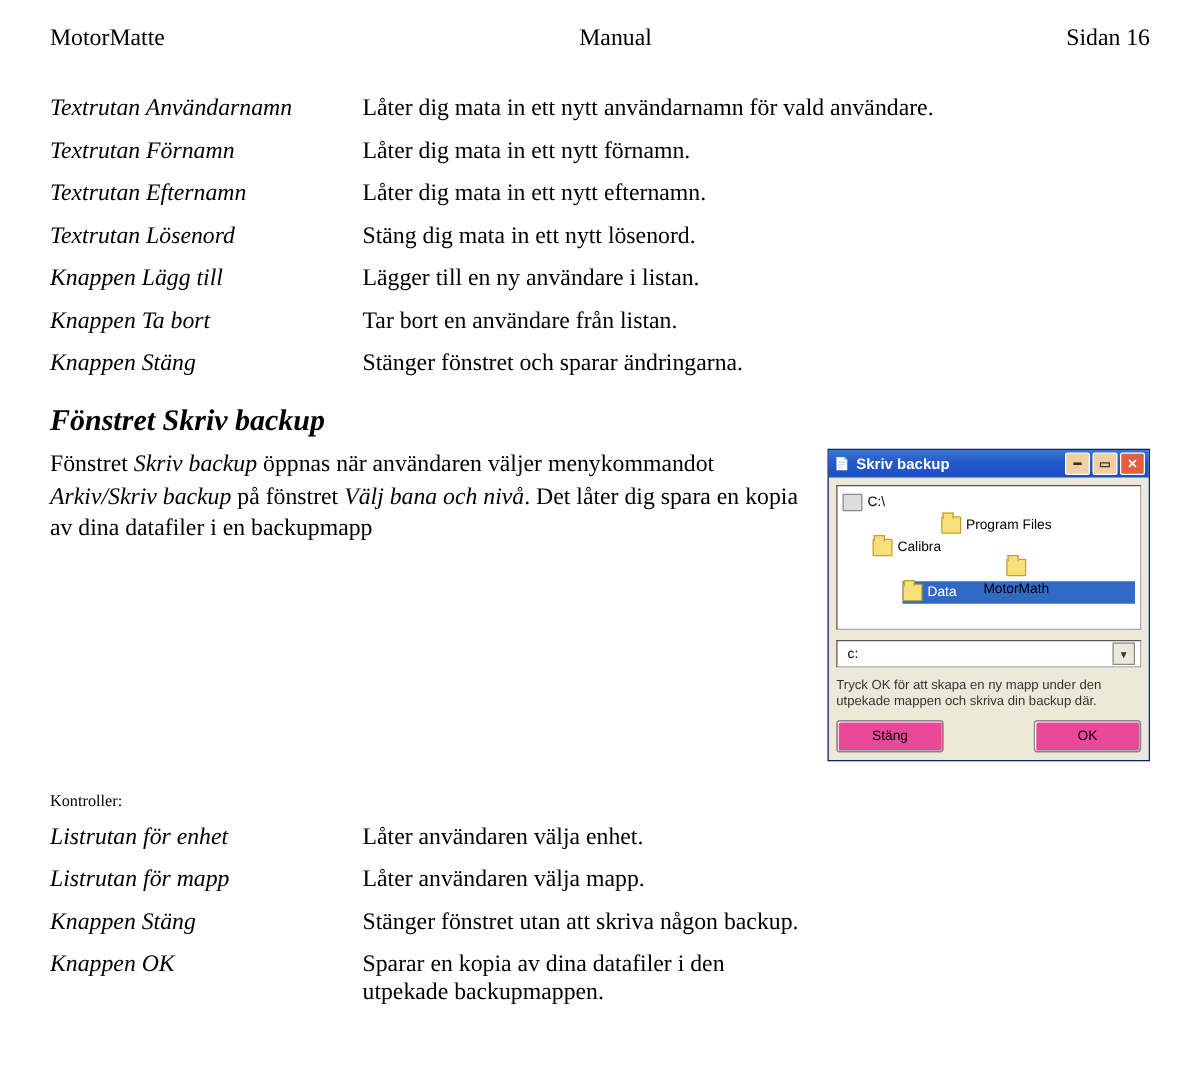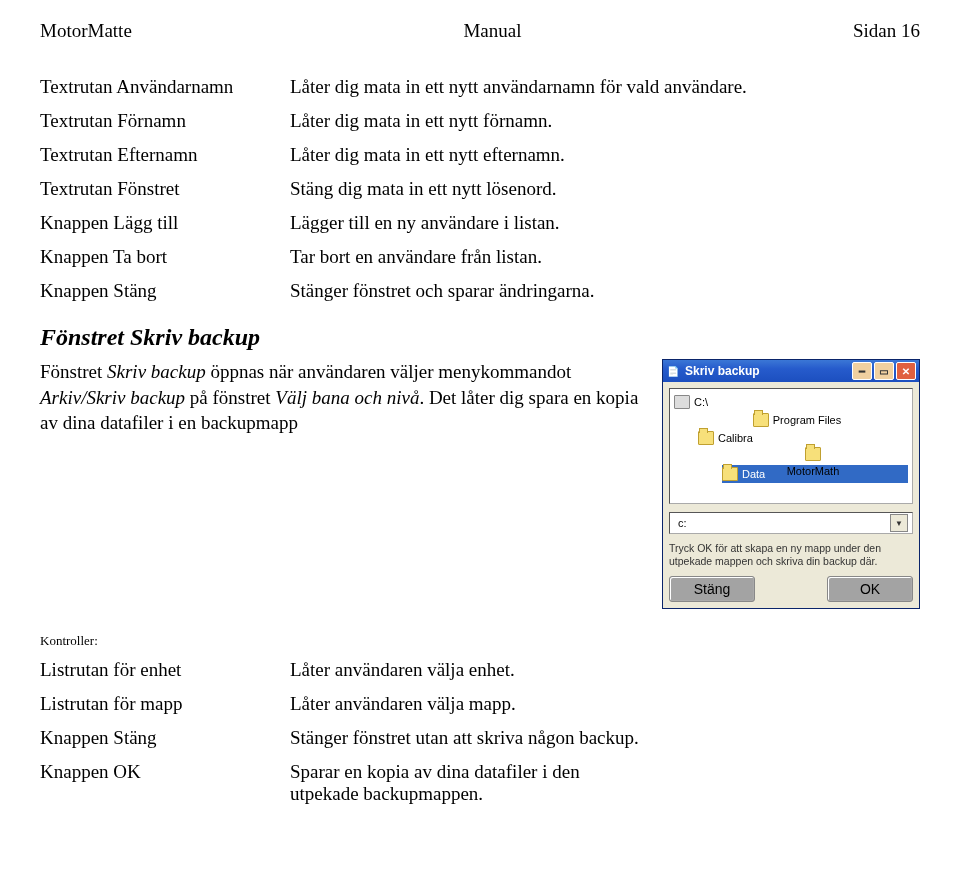--- a/index.html
+++ b/index.html
@@ -26,20 +26,21 @@
     width: 100%;
     border-collapse: collapse;
   }
   .defs td {
     vertical-align: top;
     padding: 6px 0;
     font-size: 19px;
   }
   .defs td.term {
     width: 250px;
+    font-style: italic;
   }
   .section-title {
     font-weight: bold;
     font-style: italic;
     font-size: 24px;
     margin-top: 16px;
     margin-bottom: 8px;
   }
   .section-row {
     display: flex;
@@ -172,28 +173,28 @@
     line-height: 1.25;
   }
   .btnrow {
     margin-top: 8px;
     display: flex;
     justify-content: space-between;
   }
   .btnrow .btn {
     width: 84px;
     height: 24px;
-    background: #a3a3a3;
+    background: #ec4899;
     border: 1px solid #888;
     border-radius: 3px;
     display: inline-flex;
     align-items: center;
     justify-content: center;
     font-family: Tahoma, Arial, sans-serif;
-    font-size: 14px;
+    font-size: 11px;
     box-shadow: inset 1px 1px #fff, inset -1px -1px #aaa;
   }
 </style>
 </head>
 <body>
 
 <div class="page">
   <div class="header">
     <span>MotorMatte</span>
     <span>Manual</span>
@@ -208,21 +209,21 @@
         </tr>
     <tr>
           <td class="term">Textrutan Förnamn</td>
           <td>Låter dig mata in ett nytt förnamn.</td>
         </tr>
     <tr>
           <td class="term">Textrutan Efternamn</td>
           <td>Låter dig mata in ett nytt efternamn.</td>
         </tr>
     <tr>
-          <td class="term">Textrutan Fönstret</td>
+          <td class="term">Textrutan Lösenord</td>
           <td>Stäng dig mata in ett nytt lösenord.</td>
         </tr>
     <tr>
           <td class="term">Knappen Lägg till</td>
           <td>Lägger till en ny användare i listan.</td>
         </tr>
     <tr>
           <td class="term">Knappen Ta bort</td>
           <td>Tar bort en användare från listan.</td>
         </tr>

